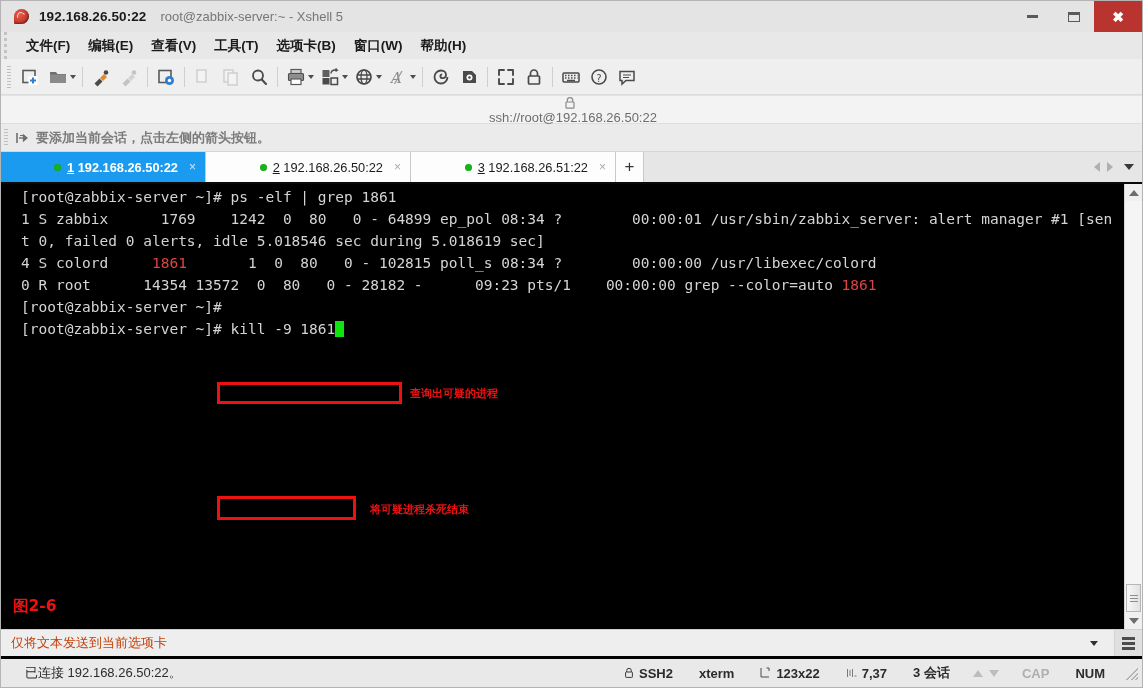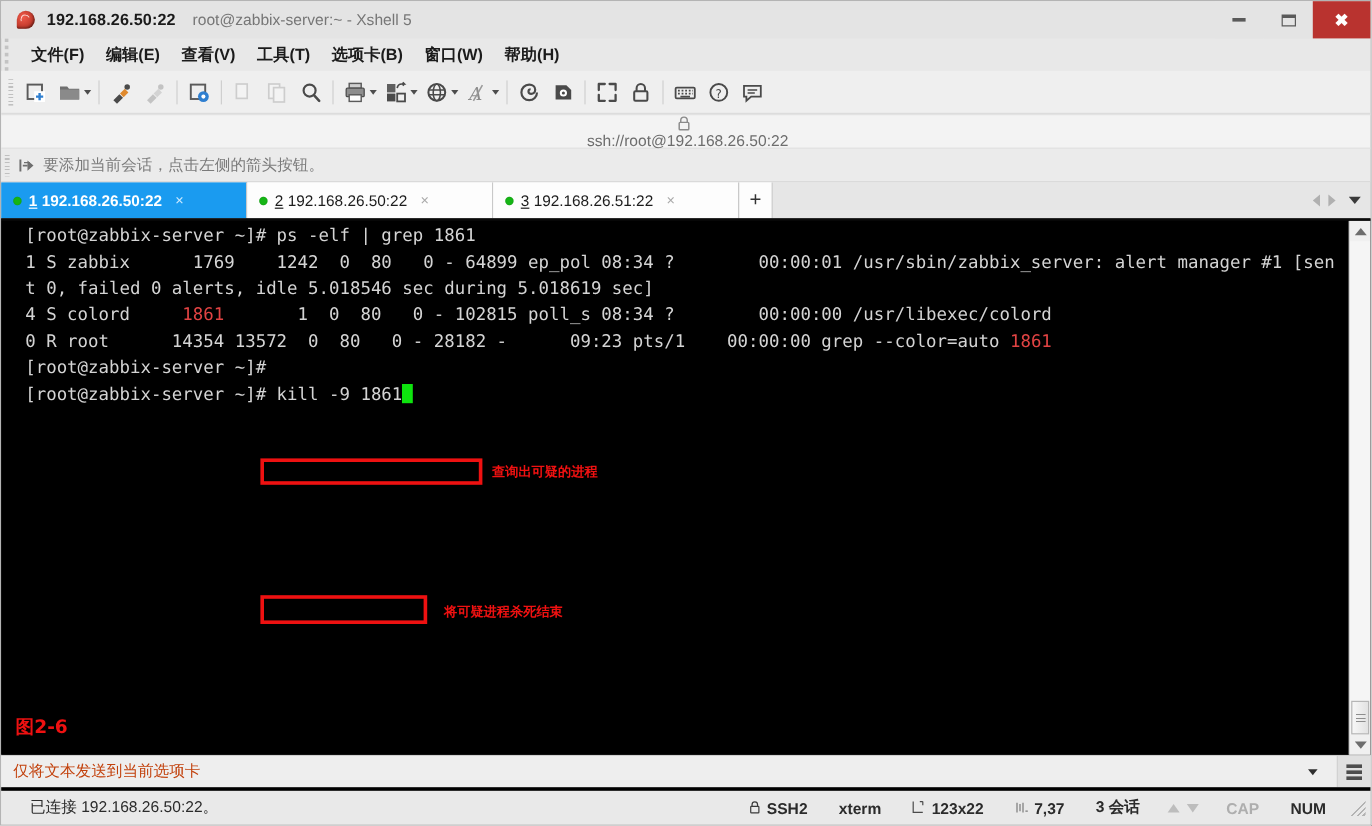--- a/index.html
+++ b/index.html
@@ -131,40 +131,42 @@
     border-top: 5px solid #4a4a4a;
   }
 
   
   .noticebar {
     height: 27px; min-height: 27px;
     background: #ebebeb;
     display: flex; align-items: center;
     padding-left: 3px;
     border-bottom: 1px solid #d6d6d6;
+    font-weight: bold;
   }
   .notice-grip { width: 4px; height: 18px; margin-right: 7px;
     background: repeating-linear-gradient(to bottom,#c0c0c0 0 1px,transparent 1px 3px); }
   .notice-icon { margin-right: 7px; display: flex; align-items: center; }
   .notice-text { font-size: 13px; color: #7b7b7b; }
 
   
   .tabbar {
     height: 30px; min-height: 30px;
     background: #e6e6e6;
     display: flex; align-items: stretch;
     position: relative;
   }
   .tab {
     display: flex; align-items: center;
     padding: 0 6px 0 10px;
     background: #fdfdfd;
     border-right: 1px solid #c9c9c9;
     min-width: 0;
     position: relative;
+    justify-content: flex-end;
   }
   .tab.active { background: #1a9bf0; }
   .tab-dot {
     width: 7px; height: 7px; border-radius: 50%;
     background: #16b516; margin-right: 6px; flex: none;
     box-shadow: inset 0 0 1px rgba(0,0,0,.25);
   }
   .tab-label { font-size: 12.8px; color: #1c1c1c; white-space: nowrap; }
   .tab.active .tab-label { color: #ffffff; font-weight: bold; }
   .tab-label .acc { text-decoration: underline; }

